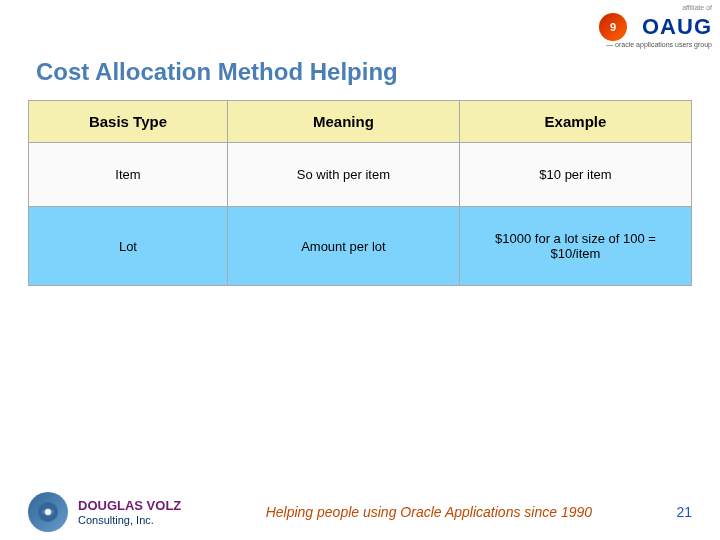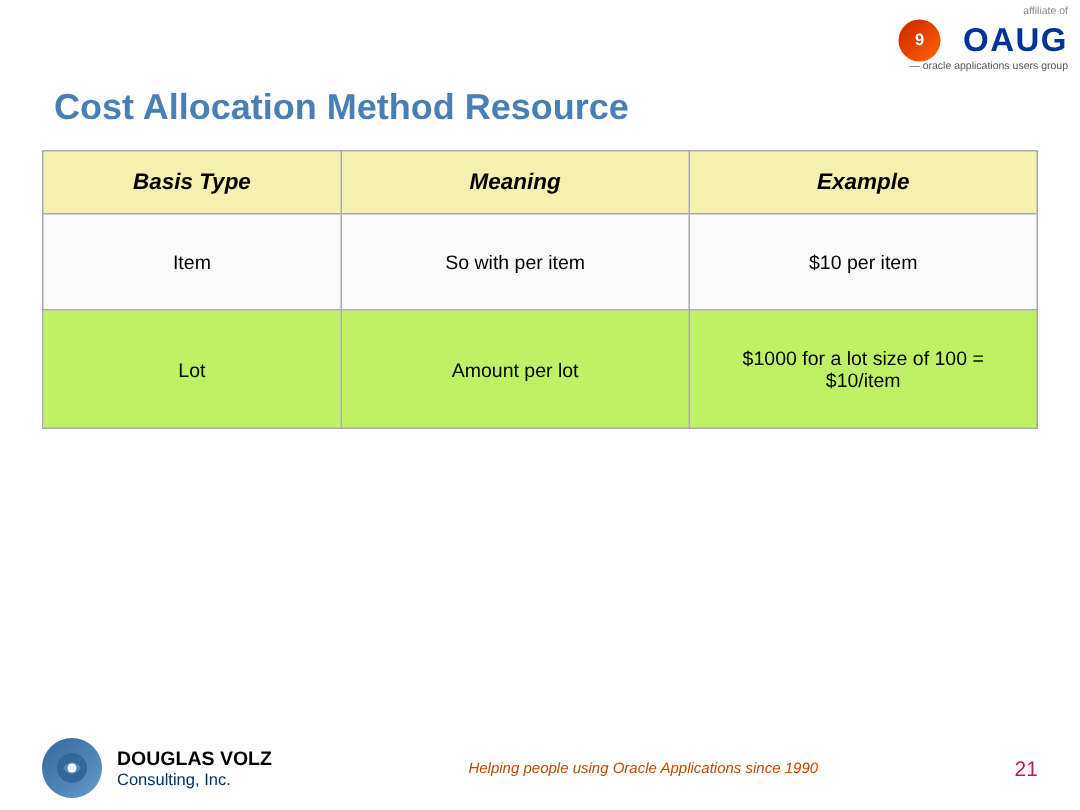--- a/index.html
+++ b/index.html
@@ -105,26 +105,25 @@
       vertical-align: middle;
       font-size: 13px;
     }
 
     
     .alloc-table thead tr th {
       background-color: #f5f0b0;
       font-weight: bold;
       font-size: 15px;
       padding: 12px 10px;
-      font-style: italic;
     }
 
     
     .alloc-table tbody tr td {
-      background-color: #bef264;
+      background-color: #7dd3fc;
     }
 
     .alloc-table tbody tr:nth-child(odd) td {
       background-color: #fafafa;
     }
 
     .col-basis {
       width: 30%;
     }
     .col-meaning {
@@ -163,58 +162,58 @@
     }
 
     .footer-company {
       display: flex;
       flex-direction: column;
     }
 
     .footer-company-name {
       font-size: 13px;
       font-weight: bold;
-      color: #000000;
+      color: #701a75;
       line-height: 1.3;
     }
 
     .footer-company-sub {
       font-size: 11px;
       color: #003366;
     }
 
     .footer-tagline {
-      font-size: 10px;
+      font-size: 14px;
       color: #c04a00;
       font-style: italic;
     }
 
     .footer-page {
       font-size: 14px;
-      color: #be185d;
+      color: #1d4ed8;
       font-weight: normal;
     }
   </style>
 </head>
 <body>
 
 <div class="top-bar">
   <div class="logo-area">
     <span class="affiliate-text">affiliate of</span>
     <div class="logo-oaug">
       <div class="logo-circle">
         <span>9</span>
       </div>
       <span class="logo-text-oaug">OAUG</span>
     </div>
     <span class="logo-tagline">— oracle applications users group</span>
   </div>
 </div>
 
-<h1 class="page-title">Cost Allocation Method Resource</h1>
+<h1 class="page-title">Cost Allocation Method Helping</h1>
 
 <div class="content-area">
   <table class="alloc-table">
     <thead>
       <tr>
         <th class="col-basis">Basis Type</th>
         <th class="col-meaning">Meaning</th>
         <th class="col-example">Example</th>
       </tr>
     </thead>

